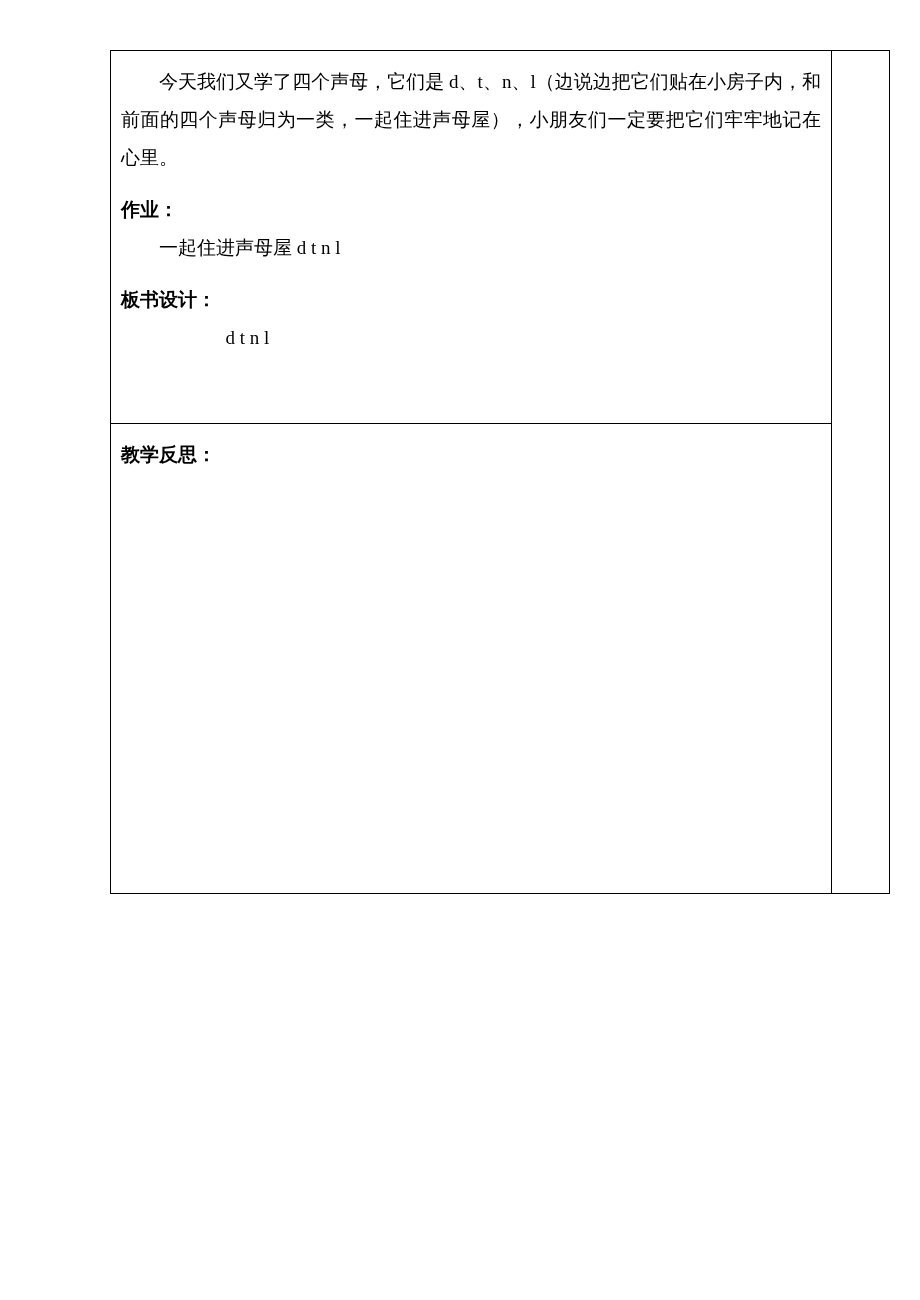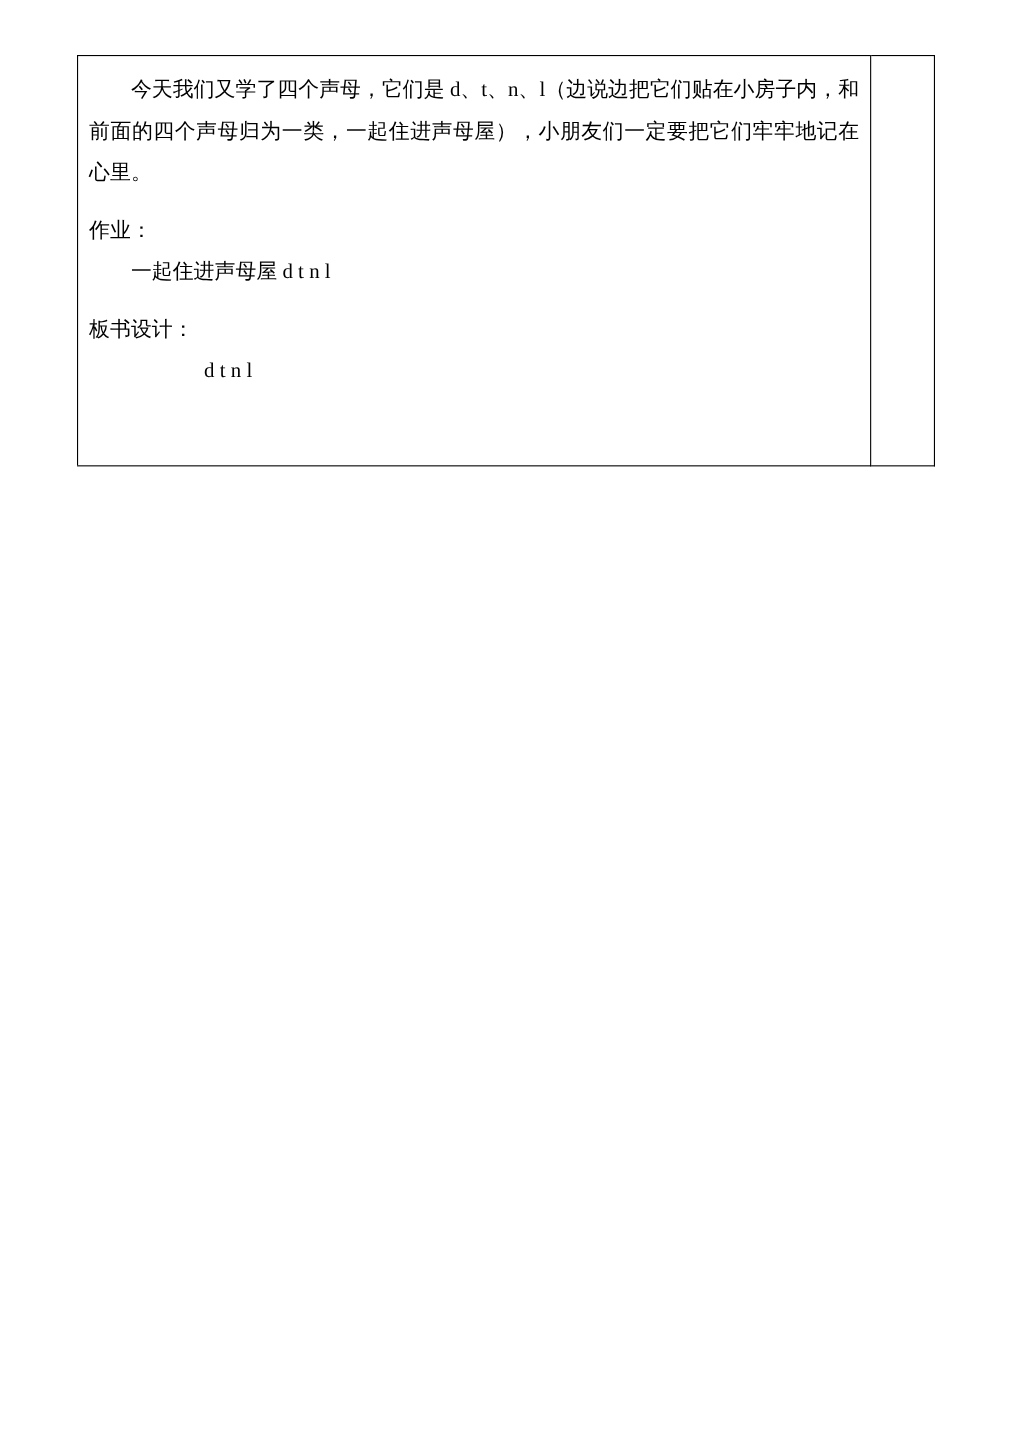--- a/index.html
+++ b/index.html
@@ -10,34 +10,35 @@
       font-family: "SimSun", "宋体", serif;
       font-size: 19px;
       line-height: 2.0;
       color: #000;
       padding: 50px 70px 0 70px;
     }
     .outer {
       border: 1px solid #000;
       width: 100%;
       border-collapse: collapse;
+      margin-left: 40px;
     }
     .outer td { vertical-align: top; }
     .col-left {
       border-right: 1px solid #000;
       padding: 12px 10px 14px 10px;
     }
     .col-right { width: 58px; }
     .row-top .col-left { border-bottom: 1px solid #000; }
     .row-top .col-right { border-bottom: none; }
     .row-bottom .col-left { height: 470px; }
 
     .para { text-align: justify; }
     .indent1 { text-indent: 2em; }
-    .bold { font-weight: normal; }
+    .bold { font-weight: bold; }
     .mt { margin-top: 14px; }
     .board-content { padding-left: 5.5em; }
   </style>
 </head>
 <body>
 
 <table class="outer">
   <tbody>
       <tr class="row-top">
     <td class="col-left">
@@ -48,14 +49,20 @@
       <p class="para indent1">一起住进声母屋 d t n l</p>
 
       <p class="bold mt">板书设计：</p>
       <p class="para board-content">d t n l</p>
 
       <p class="mt">&nbsp;</p>
 
     </td>
     <td class="col-right"></td>
   </tr>
+  <tr class="row-bottom">
+    <td class="col-left">
+      <p class="bold">教学反思：</p>
+    </td>
+    <td class="col-right"></td>
+  </tr>
 </tbody>
   </table>
 
 </body></html>

